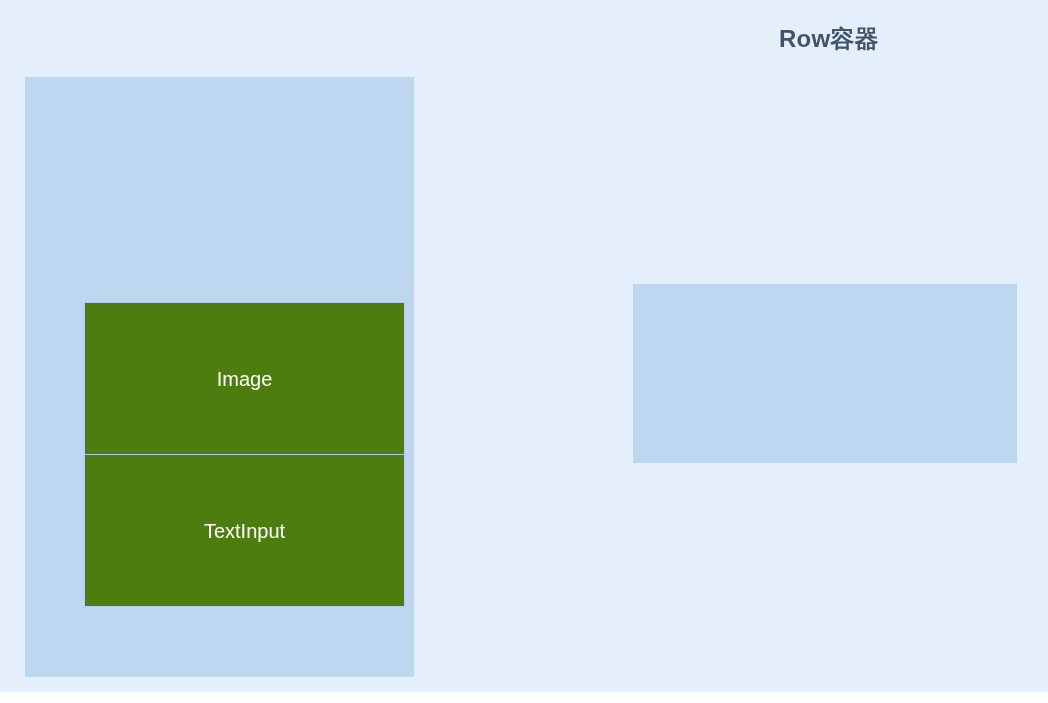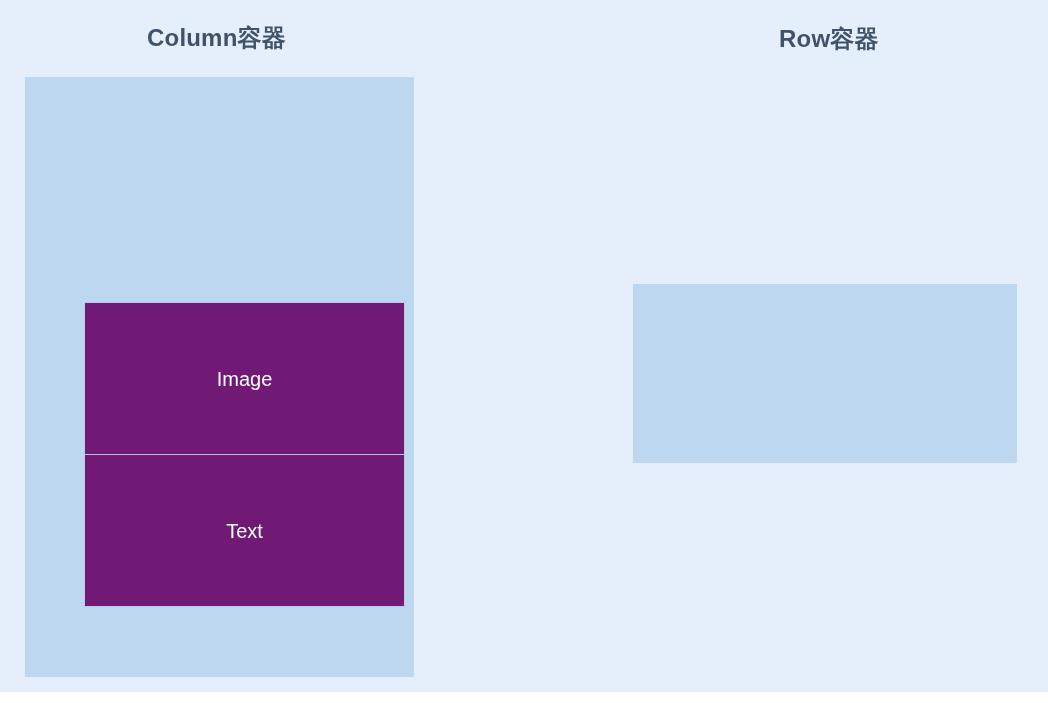--- a/index.html
+++ b/index.html
@@ -83,50 +83,49 @@
   .cell {
     box-sizing: border-box;
     display: flex;
     align-items: center;
     justify-content: center;
     color: #ffffff;
     font-size: 20px;
     font-weight: normal;
     line-height: 1;
     white-space: nowrap;
-    background: #701a75;
+    background: #4d7c0f;
   }
   #column-stack .cell {
     flex: 1 1 0;
     width: 100%;
     border-bottom: 1px solid #b2c6e9;
   }
   #column-stack .cell:last-child {
     border-bottom: none;
   }
 </style>
 </head>
 <body>
 
 <div id="page">
 
-  <div class="panel-title" id="column-title">Column容器</div>
 
   <div class="container-box" id="column-container">
 
     <div class="stack" id="column-stack">
 
       <div class="cell">
         <span>Image</span>
       </div>
 
+
       <div class="cell">
-        <span>Text</span>
+        <span>TextInput</span>
       </div>
-
 
 
     </div>
   </div>
 
   <div class="panel-title" id="row-title">Row容器</div>
 
   <div class="container-box" id="row-container">
 
     

